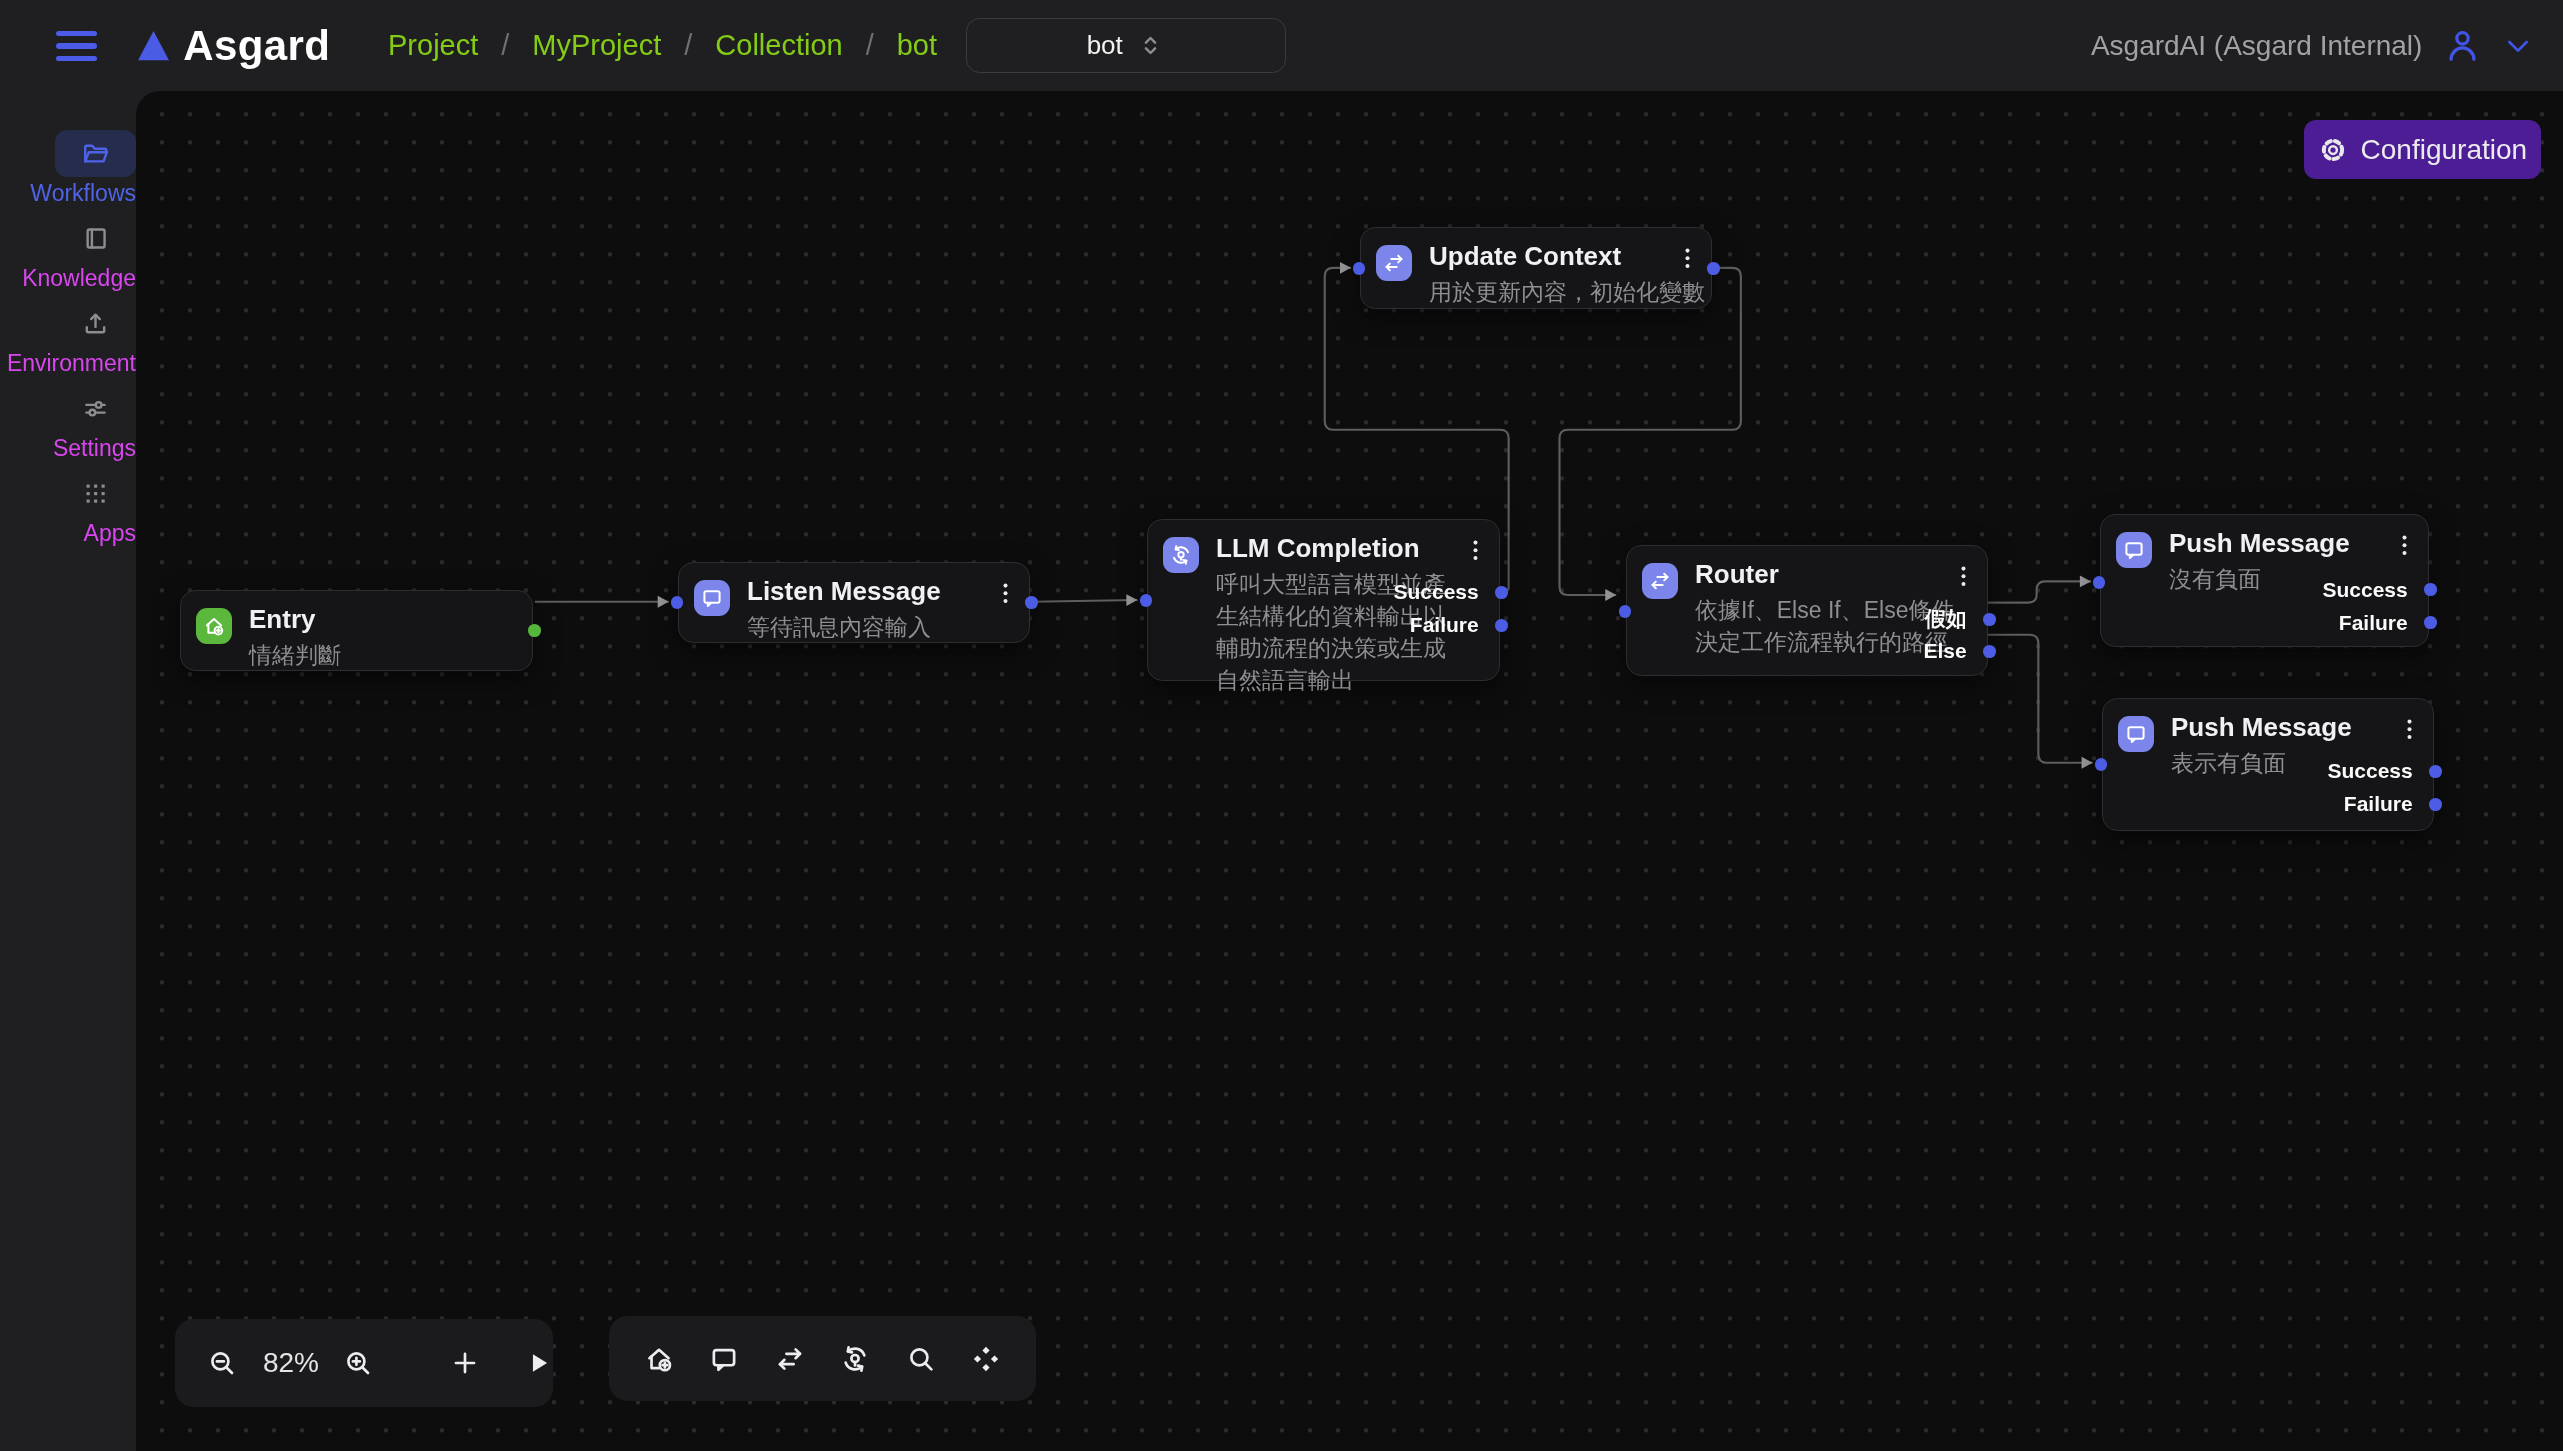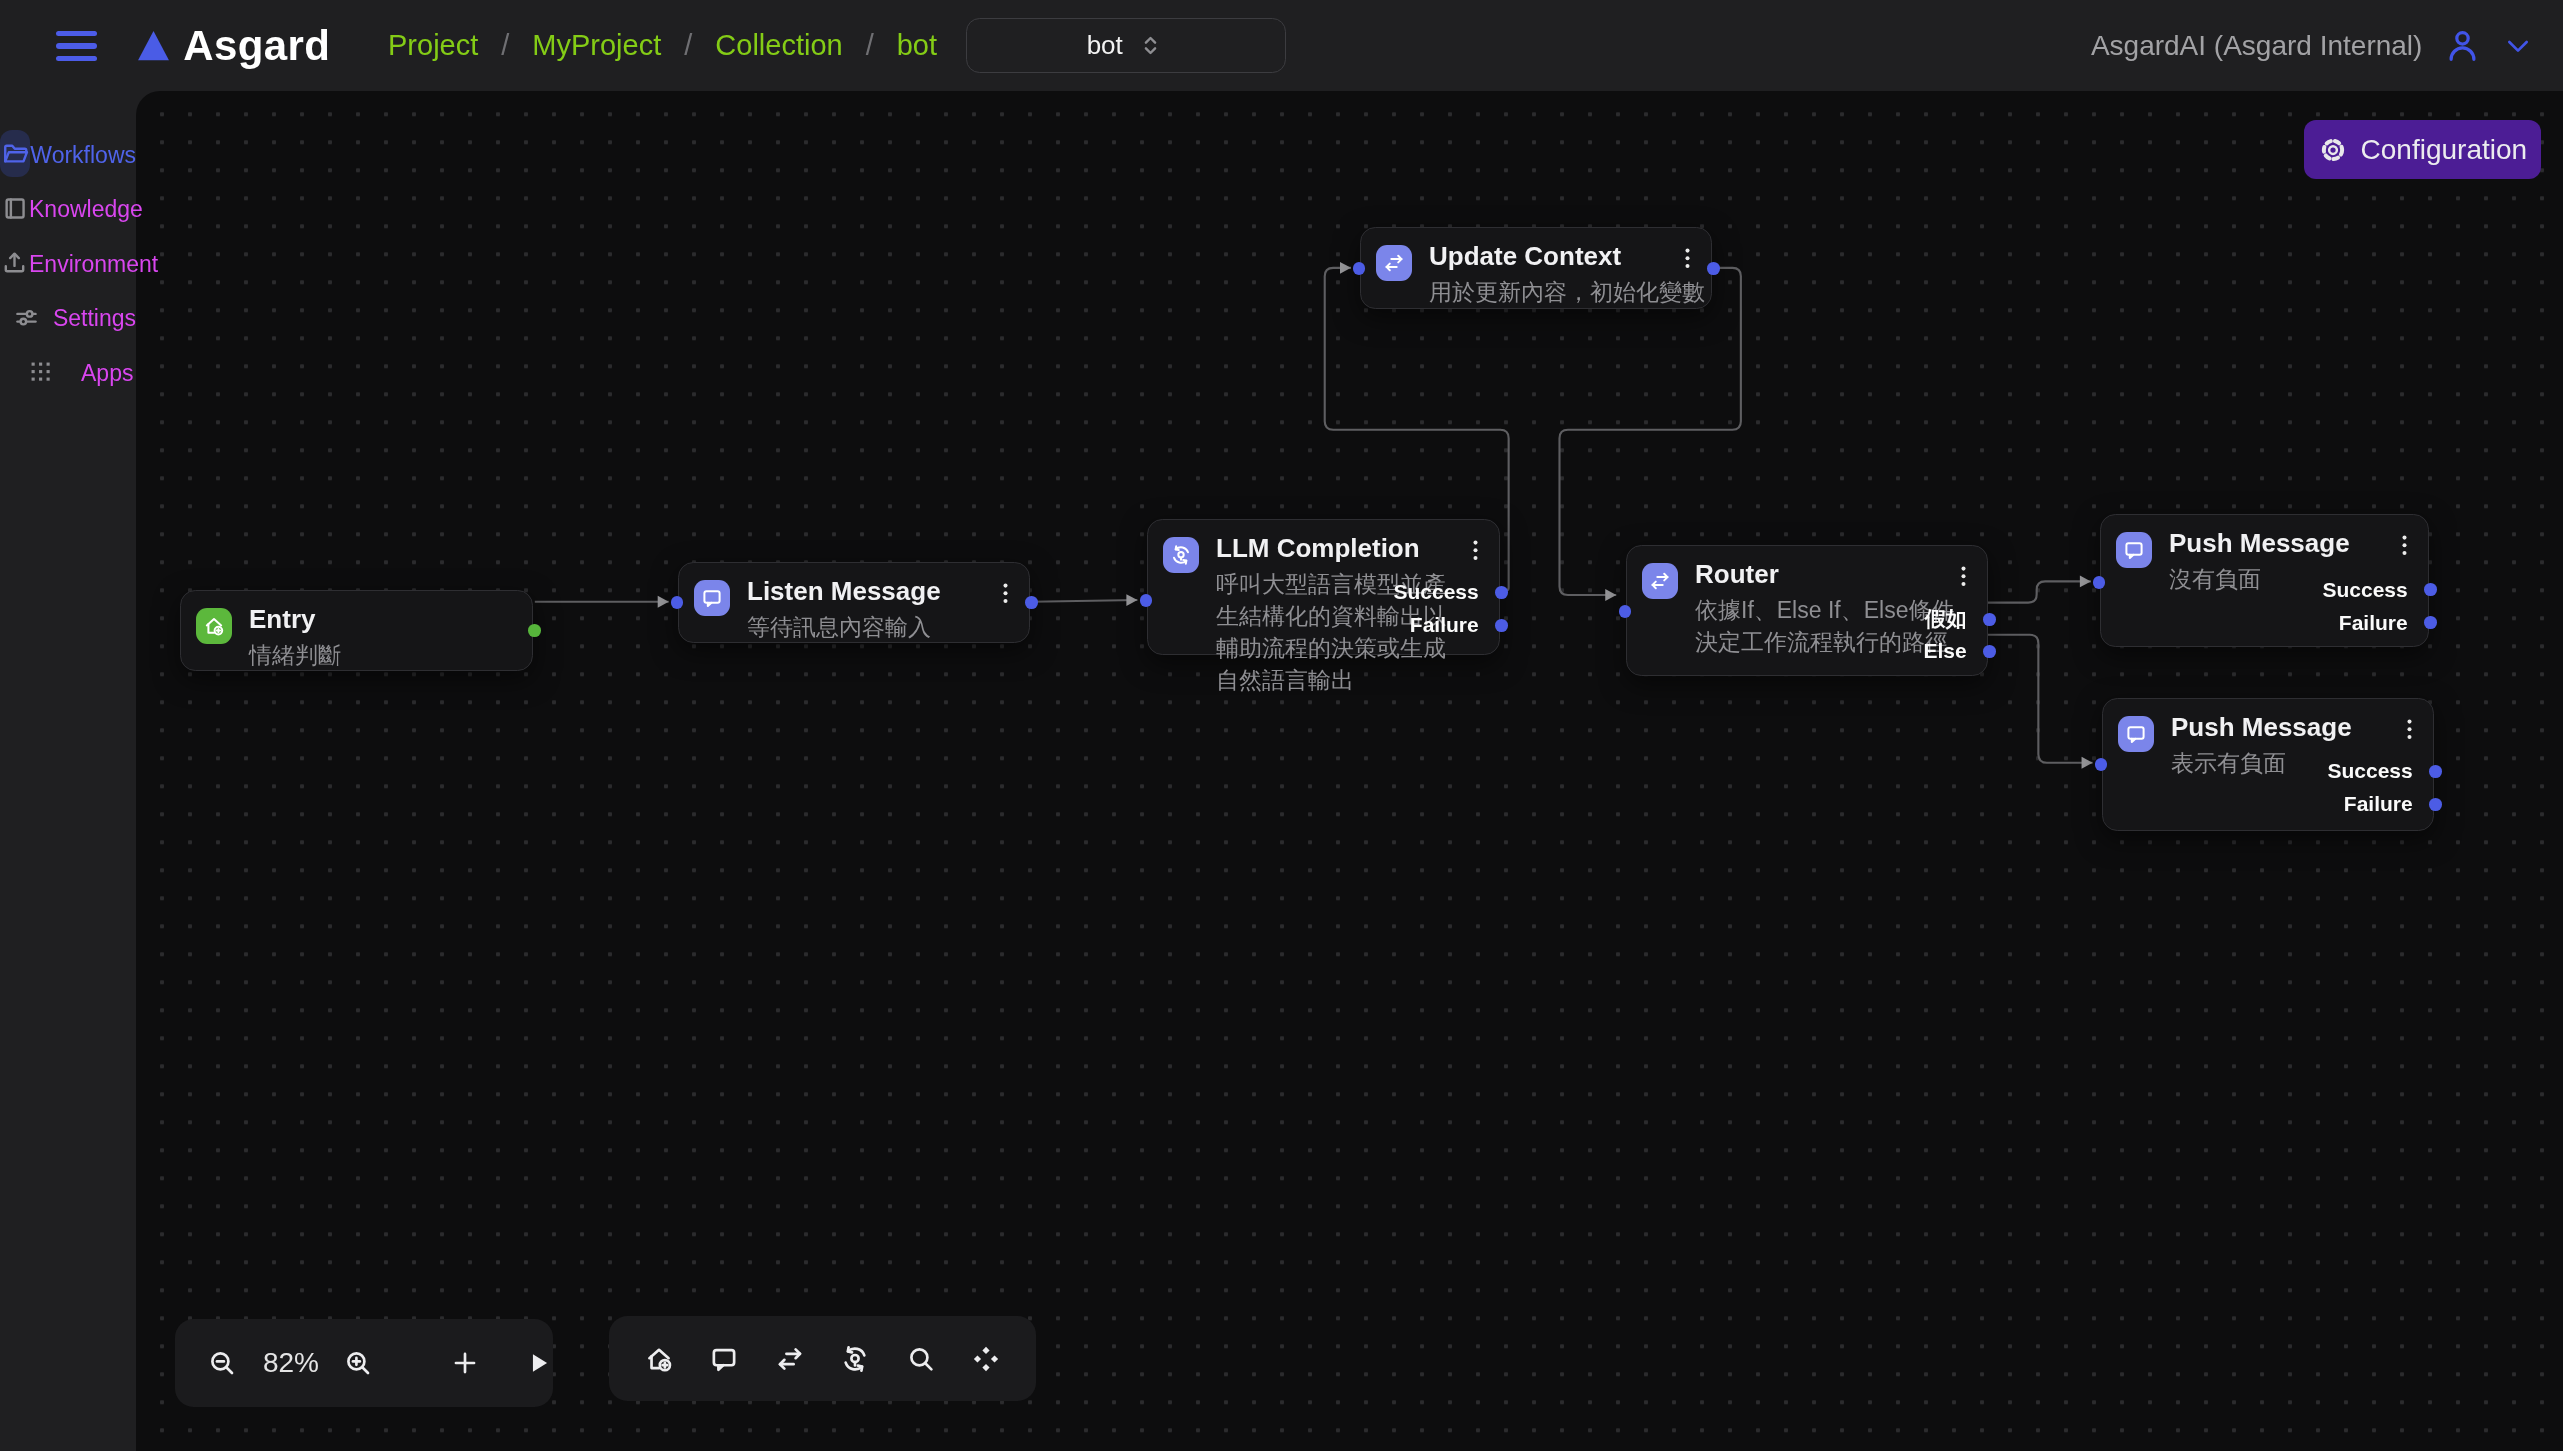--- a/index.html
+++ b/index.html
@@ -28,21 +28,21 @@
     display:flex;align-items:center;justify-content:center;gap:13.6px;color:#f2f2f2;font-size:26px;cursor:pointer;}
   .wf-select .slot{width:29px;height:29px;color:#8e8e92;}
   .account{position:absolute;right:29px;top:0;height:91px;display:flex;align-items:center;gap:20.3px;}
   .account .acct-label{font-size:28px;color:#a2a2a5;}
   .account .person{width:39px;height:39px;color:#4154e8;}
   .account .chev{width:32px;height:32px;color:#4154e8;}
 
   
   #sidebar{position:absolute;left:0;top:91px;width:136px;bottom:0;z-index:5;display:flex;flex-direction:column;align-items:center;}
   #sidebar-items{padding-top:39px;display:flex;flex-direction:column;gap:7.6px;}
-  .sb-item{display:flex;flex-direction:row;align-items:center;cursor:pointer;width:136px;}
+  .sb-item{display:flex;flex-direction:column;align-items:flex-end;cursor:pointer;width:136px;}
   .sb-pill{width:81px;height:47px;border-radius:12px;display:flex;align-items:center;justify-content:center;color:#8d8d91;}
   .sb-pill svg{width:29px;height:29px;}
   .sb-item.active .sb-pill{background:#262c4c;color:#4f63e9;}
   .sb-label{font-size:23px;color:#d946ef;margin-top:3.4px;}
   .sb-item.active .sb-label{color:#4f63e9;}
   #sidebar-footer{position:absolute;bottom:32px;display:flex;flex-direction:column;gap:18.6px;align-items:center;}
 
   
   #config-btn{position:absolute;left:2304px;top:120px;width:237px;height:59px;z-index:3;background:#4c1d95;border:none;border-radius:12px;
     display:flex;align-items:center;justify-content:center;gap:12.7px;color:#ececef;font-size:28px;cursor:pointer;}
@@ -118,21 +118,21 @@
         <div class="kebab"><svg viewBox="0 0 24 24" fill="none" stroke="currentColor" stroke-width="2" stroke-linecap="round" stroke-linejoin="round">
             <g fill="currentColor" stroke="none">
               <circle cx="12" cy="5.2" r="1.8"></circle>
               <circle cx="12" cy="12" r="1.8"></circle>
               <circle cx="12" cy="18.8" r="1.8"></circle>
             </g>
           </svg></div>
         <div class="port in" style="top:33px"></div>
         <div class="port out" style="top:33px;"></div>
       </div>
-      <div class="node" style="left: 1147px; top: 519px; width: 353px; height: 136px;">
+      <div class="node" style="left: 1147px; top: 519px; width: 353px; height: 162px;">
         <div class="node-icon" style="background:#7b85ea">
           <svg viewBox="0 0 24 24" fill="none" stroke="currentColor" stroke-width="2" stroke-linecap="round" stroke-linejoin="round">
             <circle cx="12" cy="11.7" r="2.7"></circle>
             <path d="M12 14.4v2.4"></path>
             <path d="M19 9.3a7.4 7.4 0 0 0-12.2-3"></path>
             <path d="M7.2 3.2l-.6 3.2 3.2.6"></path>
             <path d="M5 14.7a7.4 7.4 0 0 0 12.2 3"></path>
             <path d="M16.8 20.8l.6-3.2-3.2-.6"></path>
           </svg>
         </div>

